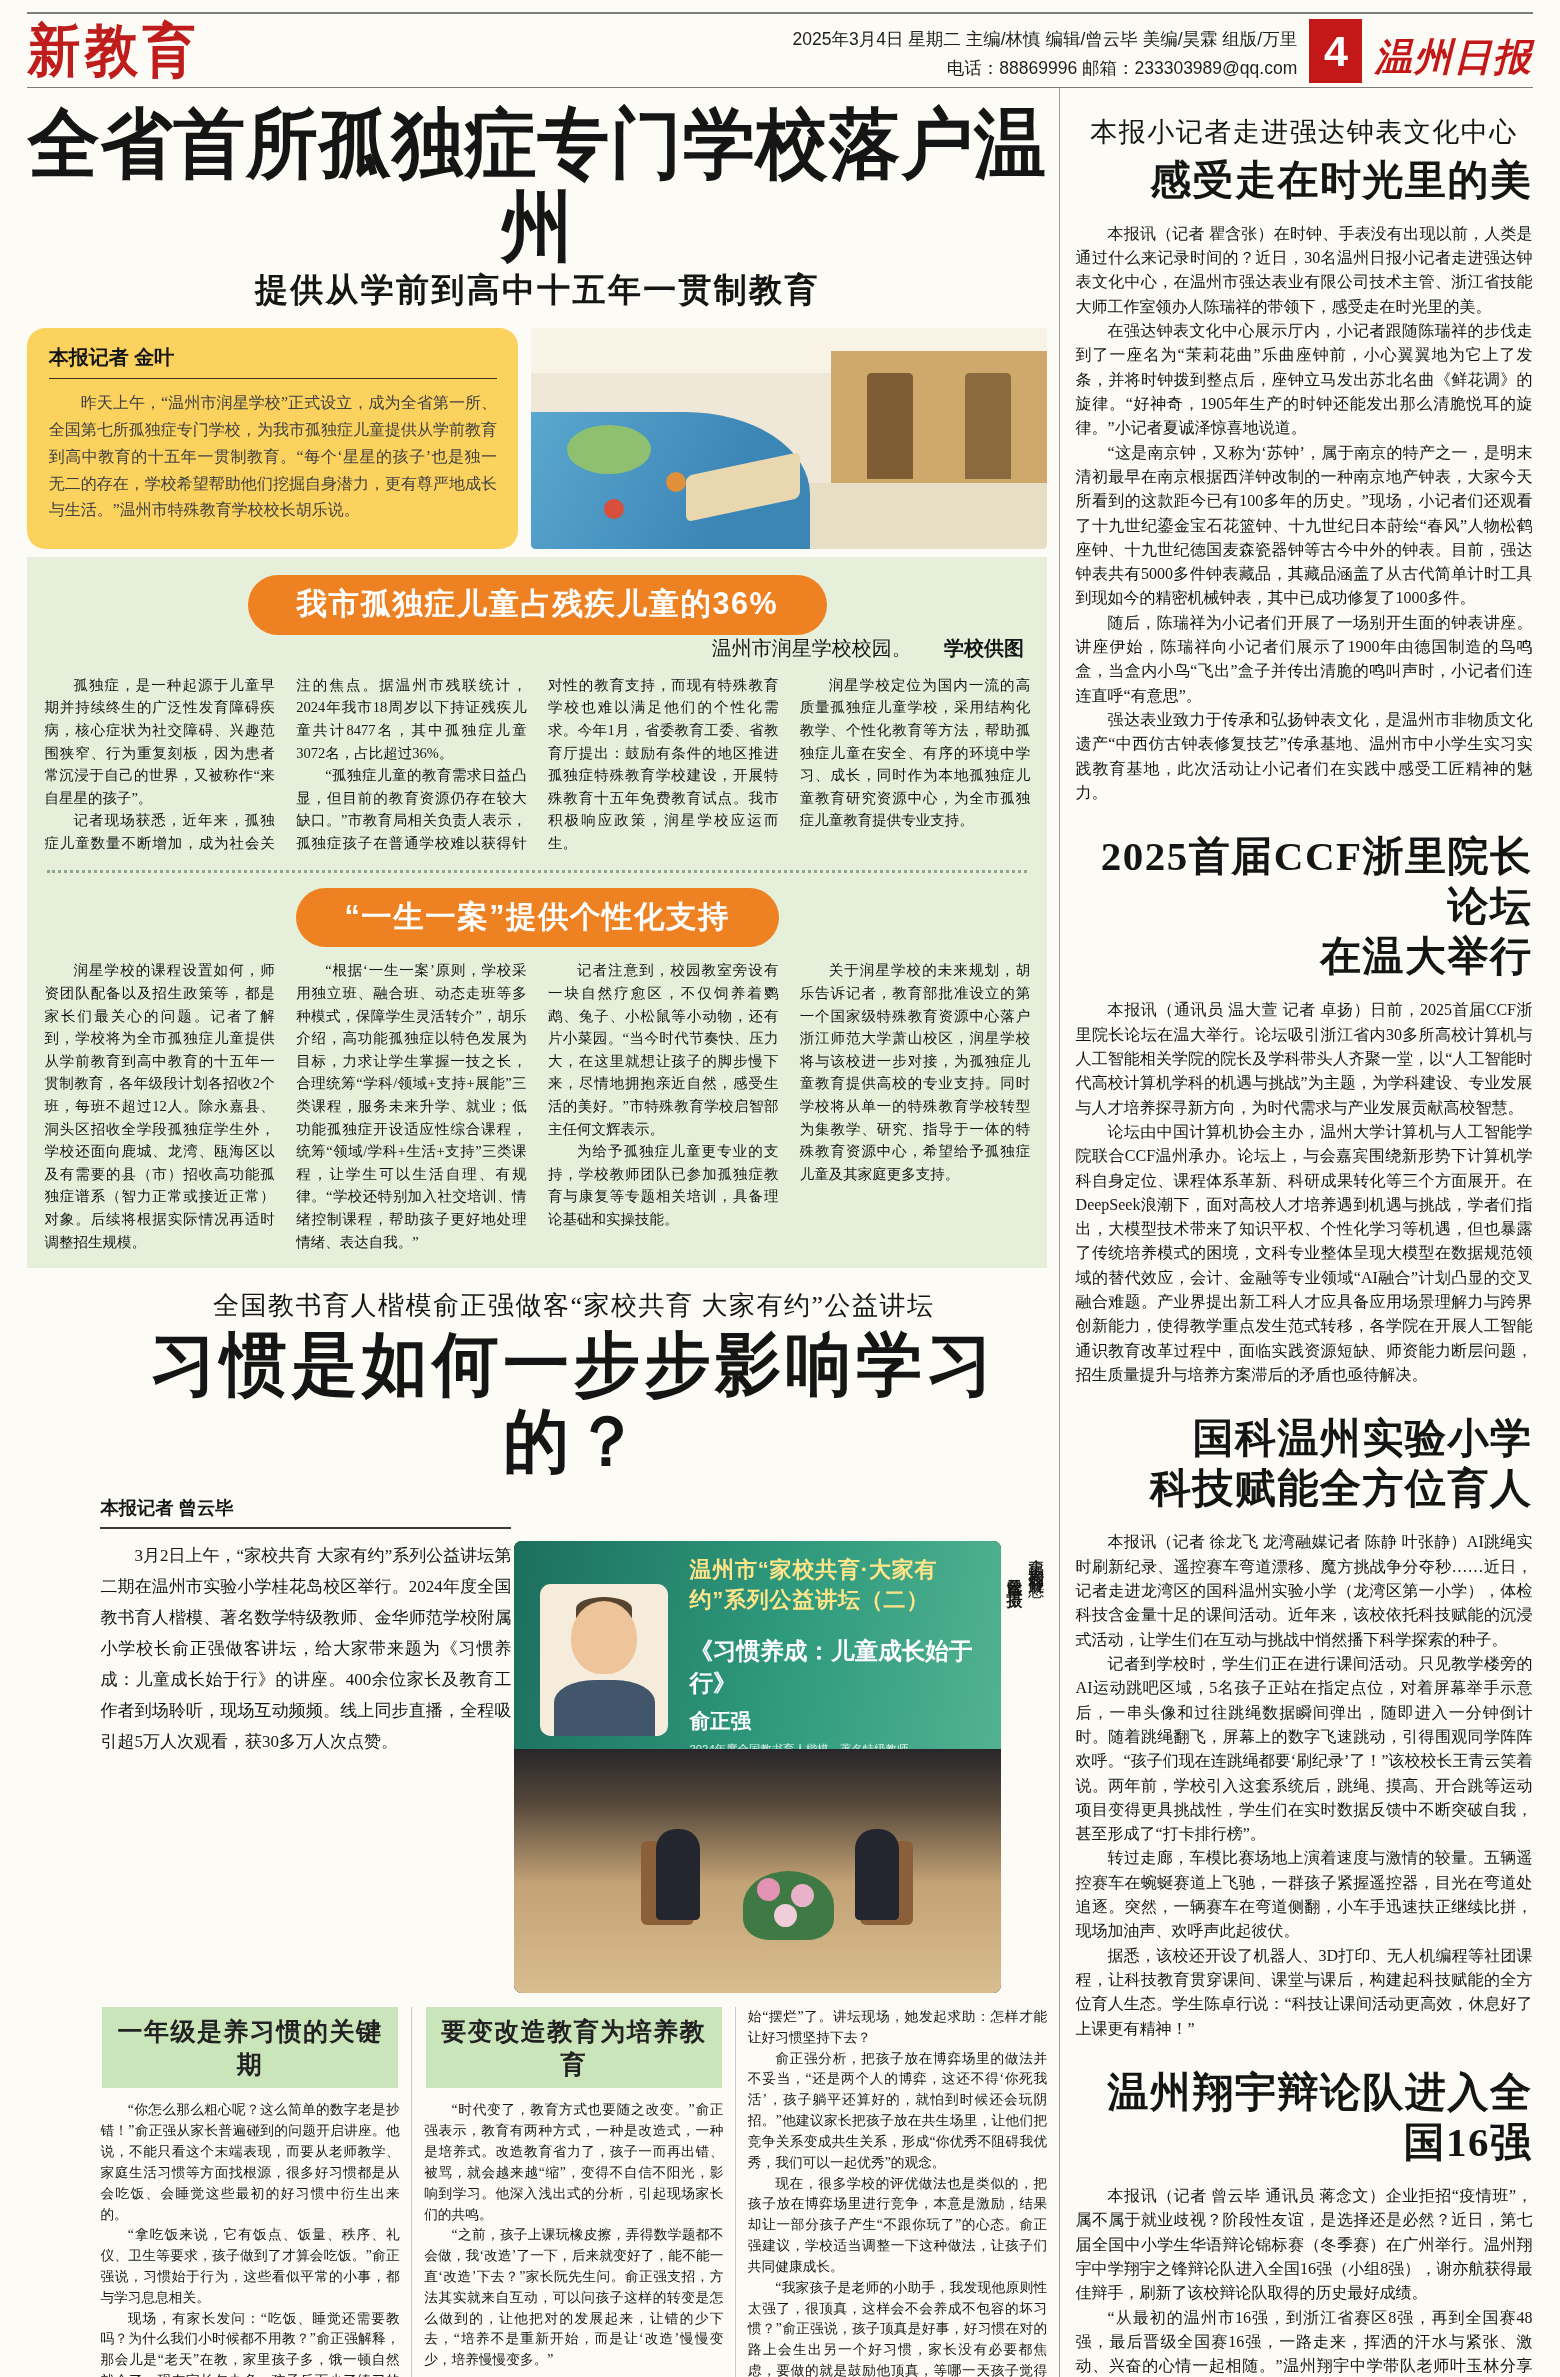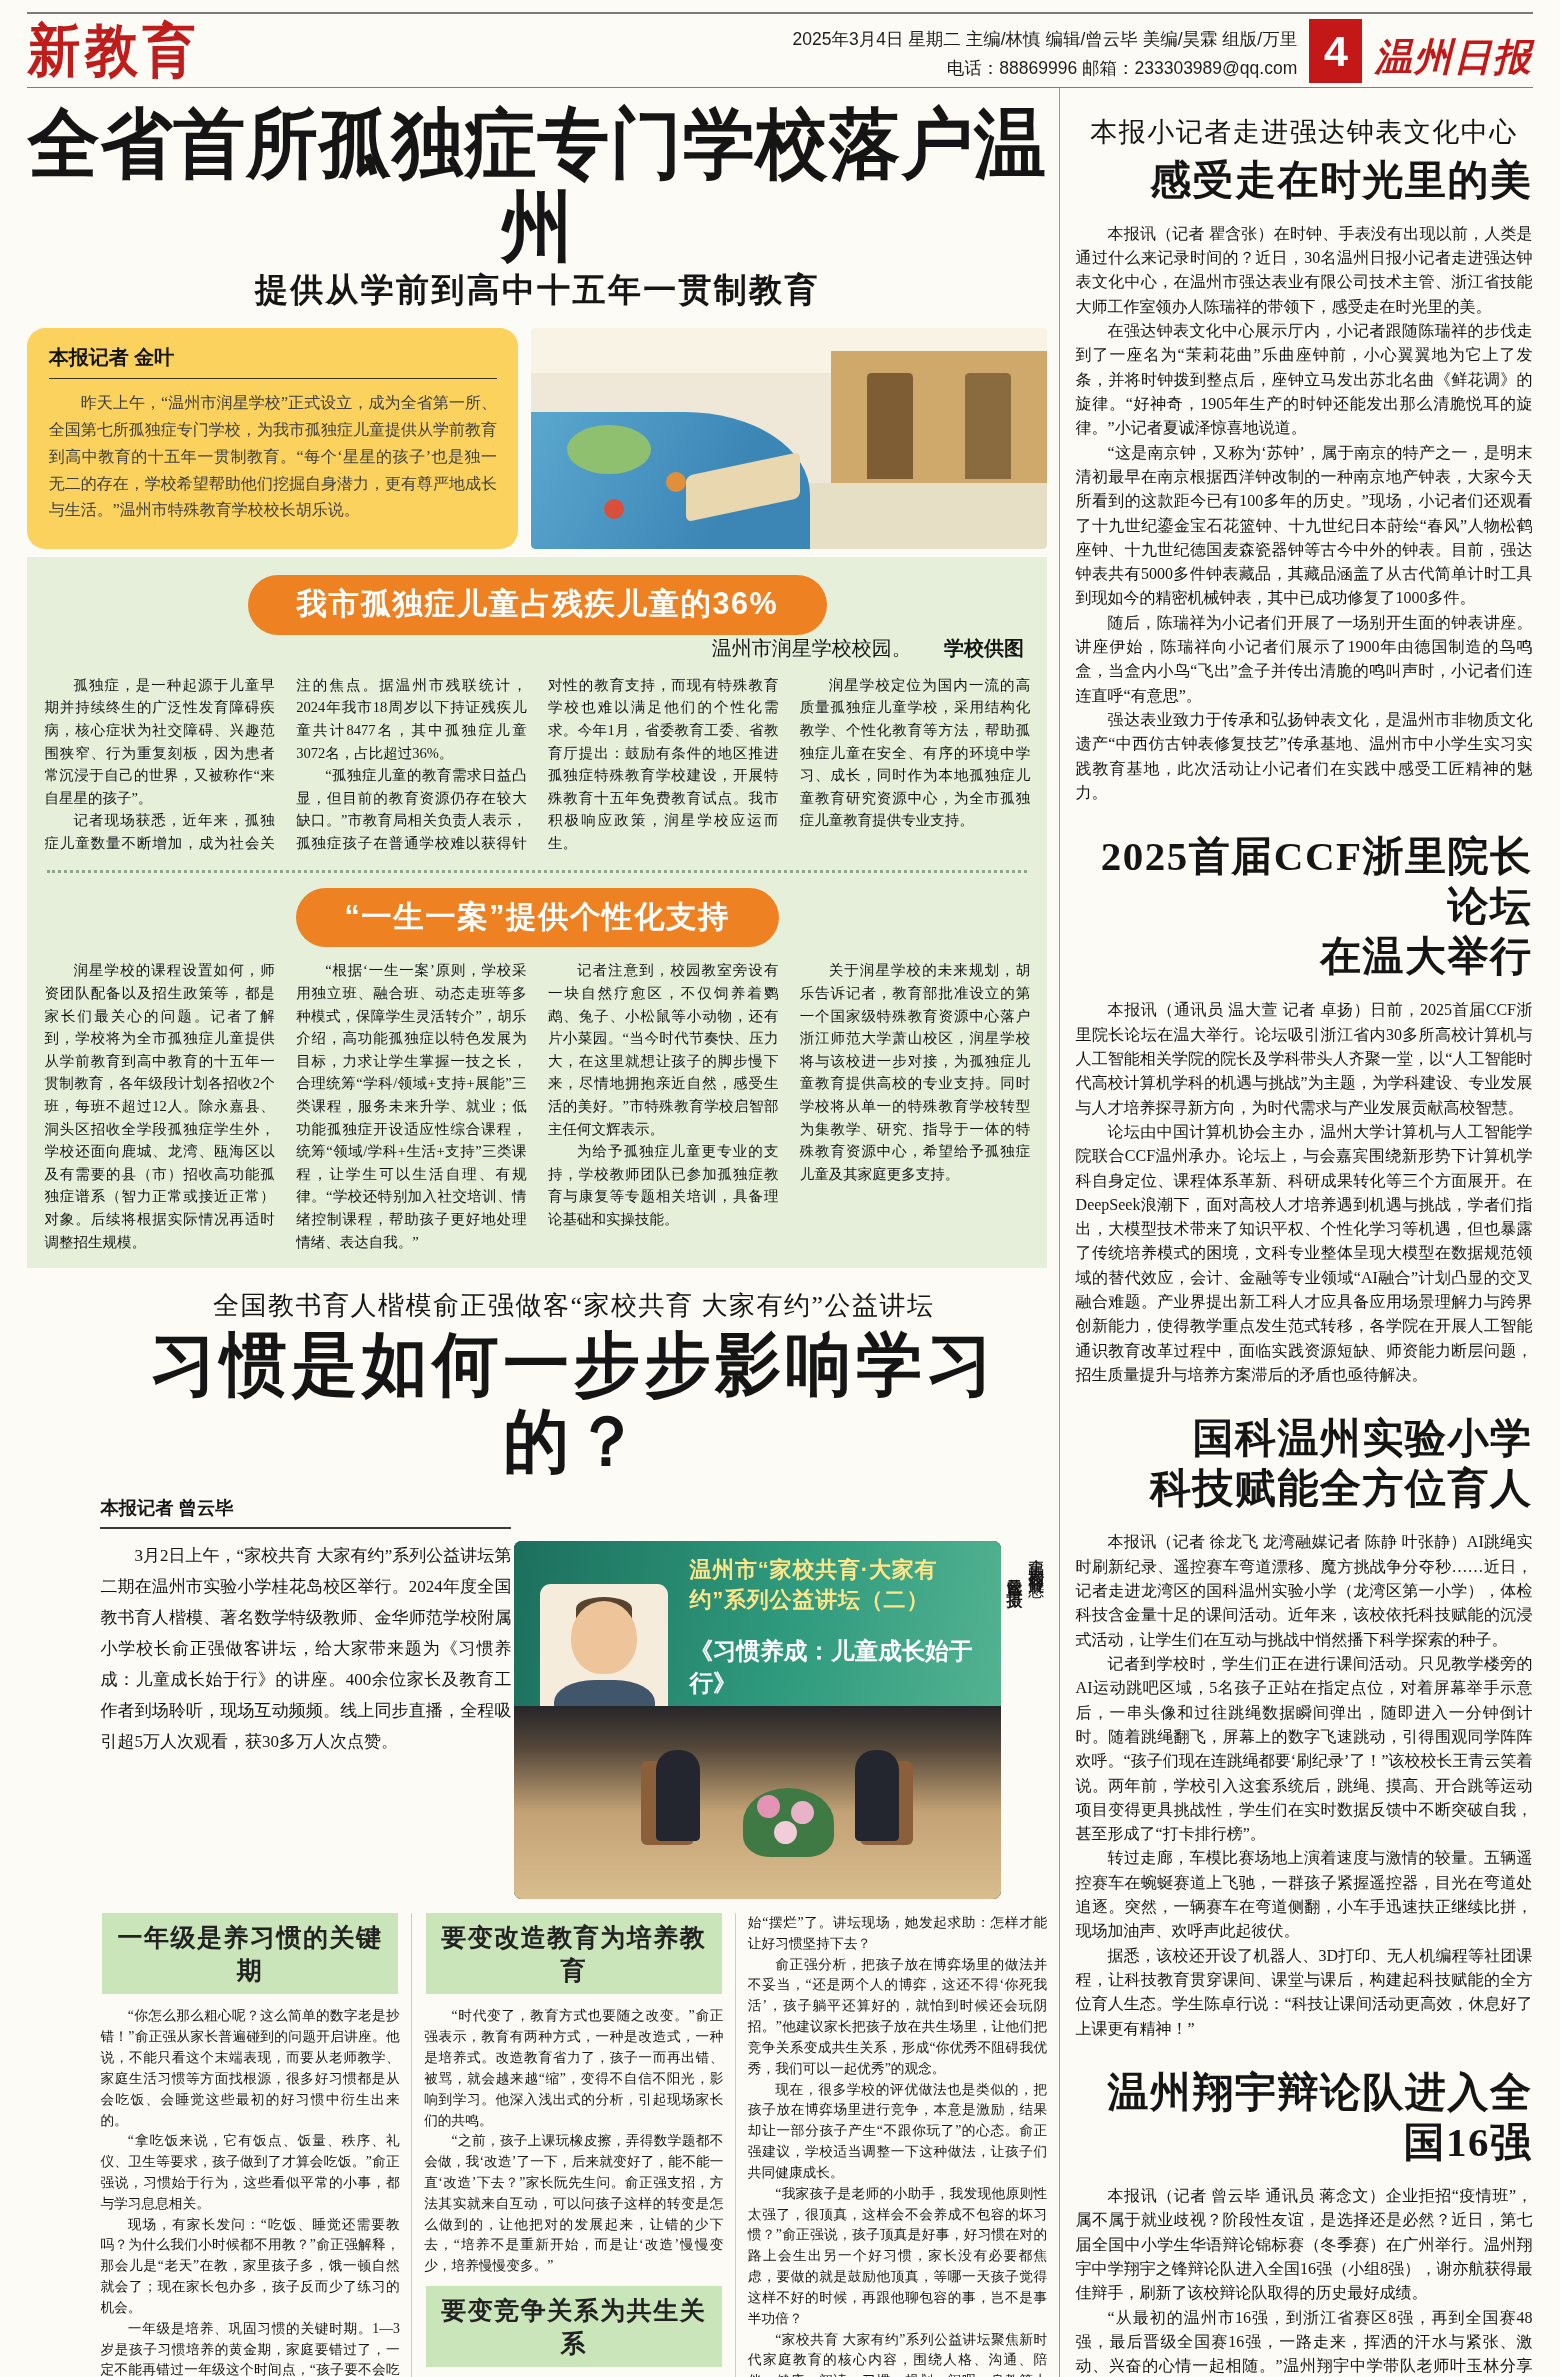--- a/index.html
+++ b/index.html
@@ -88,21 +88,21 @@
   .habit-headline {
     text-align:center; font-size:66px; font-weight:900; letter-spacing:4.6px;
     margin:0 0 18.3px; line-height:1.1; transform:scaleY(1.05);
   }
   .habit-byline {
     font:700 18.3px "Liberation Sans","DejaVu Sans",sans-serif;
     width:411px; padding-bottom:7.6px; border-bottom:2.3px solid #3a3a3a; margin-bottom:12.2px;
   }
   .habit-top { display:flex; gap:3px; }
   .habit-intro { width:411px; flex:0 0 auto; font-size:17px; line-height:1.82; text-align:justify; text-indent:2em; margin:0; }
-  .habit-photo { flex:1; position:relative; height:358px; border-radius:7.6px; overflow:hidden; background:#0f172a; }
+  .habit-photo { flex:1; position:relative; height:452px; border-radius:7.6px; overflow:hidden; background:#0f172a; }
   .p2-banner { position:absolute; inset:0 0 46% 0; background:linear-gradient(100deg,#1c6f5d 0%,#2f9a7d 55%,#53b391 100%); padding:13.7px 18.3px 0 175px; }
   .p2-banner-title { color:#ffe588; font:700 22px "Liberation Sans","DejaVu Sans",sans-serif; letter-spacing:0.8px; }
   .p2-lecture { color:#ffffff; font:700 23.6px "Liberation Sans","DejaVu Sans",sans-serif; margin-top:20px; }
   .p2-speaker { color:#ffffff; font:700 20.6px "Liberation Sans","DejaVu Sans",sans-serif; margin-top:7.6px; }
   .p2-info { margin-top:6.1px; color:#d9f3e4; font:400 11.4px/1.55 "Liberation Sans","DejaVu Sans",sans-serif; }
   .p2-portrait { position:absolute; left:26px; top:43px; width:128px; height:152px; background:#f6ecdc; border-radius:10.7px; overflow:hidden; }
   .p2-head { position:absolute; left:31px; top:17px; width:66px; height:73px; background:#eec49b; border-radius:50% 50% 46% 46%; }
   .p2-hair { position:absolute; left:36px; top:12.2px; width:56px; height:23px; background:#57442f; border-radius:50% 50% 0 0; }
   .p2-body { position:absolute; left:13.7px; bottom:0; width:101px; height:56px; background:#42566b; border-radius:40% 40% 0 0; }
   .p2-stage { position:absolute; left:0; right:0; bottom:0; height:54%; background:linear-gradient(#27262a 0%,#55483a 22%,#c3a275 55%,#d9bd8f 100%); }

